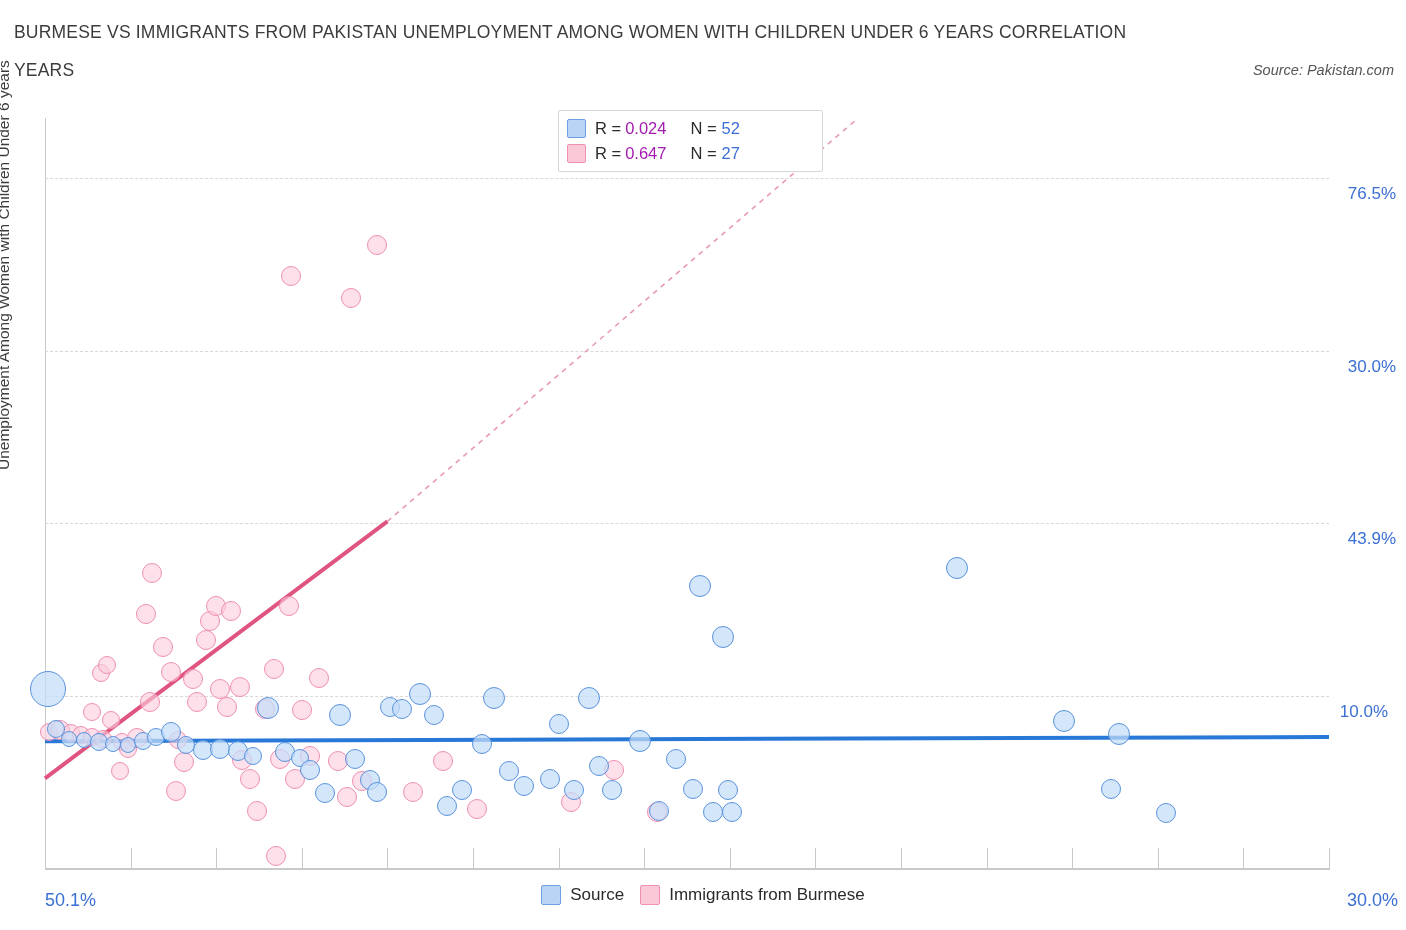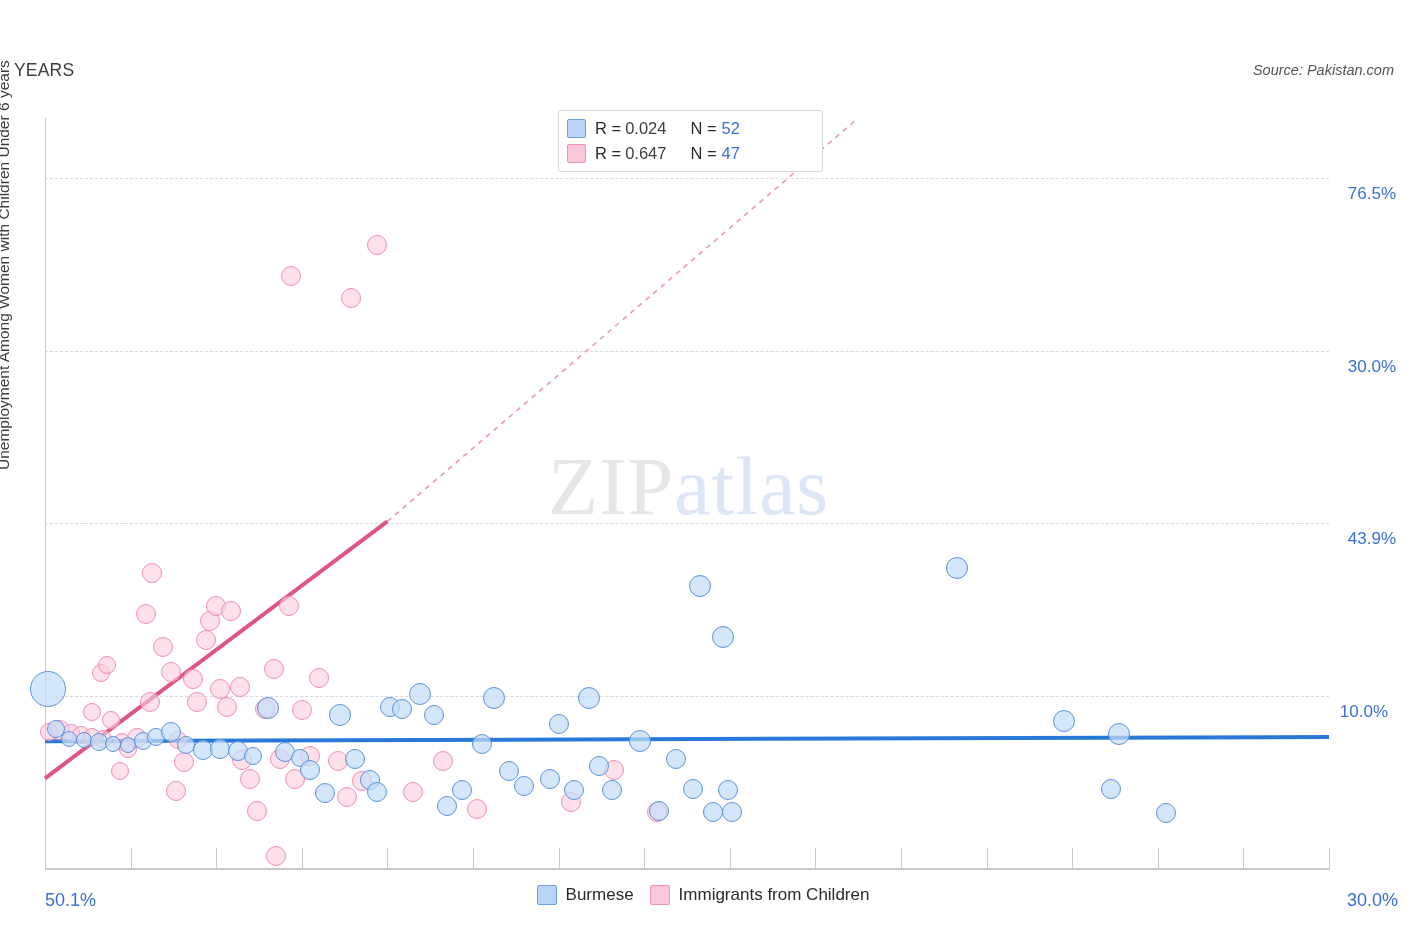--- a/index.html
+++ b/index.html
@@ -105,21 +105,21 @@
     padding: 5px 8px;
   }
   .statrow { display: flex; align-items: center; height: 25px; }
   .swatch {
     width: 19px; height: 19px; border-radius: 2px; margin-right: 9px;
     flex: none;
   }
   .sw-blue { background: #b9d4f5; border: 1px solid #6e9fe0; }
   .sw-pink { background: #fbc8d8; border: 1px solid #ef92b2; }
   .stat-label { font-size: 16.5px; color: #2b2b2b; }
-  .stat-val { font-size: 16.5px; color: #404040; margin-left: 4px; }
+  .stat-val { font-size: 16.5px; color: #a21caf; margin-left: 4px; }
   .stat-n { font-size: 16.5px; color: #2b2b2b; margin-left: 24px; }
   .stat-nv { font-size: 16.5px; color: #3b6fd4; margin-left: 5px; }
 
   
   #series-legend {
     position: absolute;
     left: 0; right: 0; top: 885px;
     display: flex; justify-content: center; align-items: center;
     gap: 16px;
     pointer-events: none;
@@ -137,20 +137,21 @@
   .pt-blue { background: rgba(196,221,248,0.72); border: 1px solid #5b93dd; }
   .pt-pink { background: rgba(252,205,219,0.62); border: 1px solid #ef8fb2; }
 
   svg.overlay { position: absolute; left:0; top:0; width:1284px; height:750px; overflow: visible; }
 </style>
 </head>
 <body>
 
 <div id="root">
 
+  <div class="title-line" id="title1">BURMESE VS IMMIGRANTS FROM PAKISTAN UNEMPLOYMENT AMONG WOMEN WITH CHILDREN UNDER 6 YEARS CORRELATION</div>
   <div class="title-line" id="title2">YEARS</div>
   <div id="source">Source: Pakistan.com</div>
 
   <div id="ytitle">Unemployment Among Women with Children Under 6 years</div>
 
   <div id="yaxis-line"></div>
   <div id="xaxis-line"></div>
 
   <div id="plot">
     <div id="gridlines">
@@ -295,48 +296,45 @@
       <div class="xtick" style="left: 1243.4px;"></div>
       <div class="xtick" style="left: 1329px;"></div>
     </div>
   <div id="ylabels-layer">
       <div class="ylabel-tick" style="top: 184.345px; right: 10px;">76.5%</div>
       <div class="ylabel-tick" style="top: 356.759px; right: 10px;">30.0%</div>
       <div class="ylabel-tick" style="top: 529.172px; right: 10px;">43.9%</div>
       <div class="ylabel-tick" style="top: 701.586px; right: 18px;">10.0%</div>
     </div>
 
-  <div id="watermark">
-    <span class="zip">ZIP</span><span class="atlas">atlas</span>
-  </div>
 
   <div id="statbox">
     <div class="statrow">
       <div class="swatch sw-blue"></div>
       <span class="stat-label">R =</span>
       <span class="stat-val">0.024</span>
       <span class="stat-n">N =</span>
       <span class="stat-nv">52</span>
     </div>
     <div class="statrow">
       <div class="swatch sw-pink"></div>
       <span class="stat-label">R =</span>
       <span class="stat-val">0.647</span>
       <span class="stat-n">N =</span>
-      <span class="stat-nv">47</span>
+      <span class="stat-nv">27</span>
     </div>
   </div>
 
   <div id="xlabel-left">50.1%</div>
   <div id="xlabel-right">30.0%</div>
 
   <div id="series-legend">
     <div class="leg-item">
       <div class="leg-sw sw-blue"></div>
-      <span class="leg-text">Burmese</span>
+      <span class="leg-text">Source</span>
     </div>
     <div class="leg-item">
       <div class="leg-sw sw-pink"></div>
-      <span class="leg-text">Immigrants from Children</span>
+      <span class="leg-text">Immigrants from Burmese</span>
     </div>
   </div>
 
 </div>
 
 </body></html>

